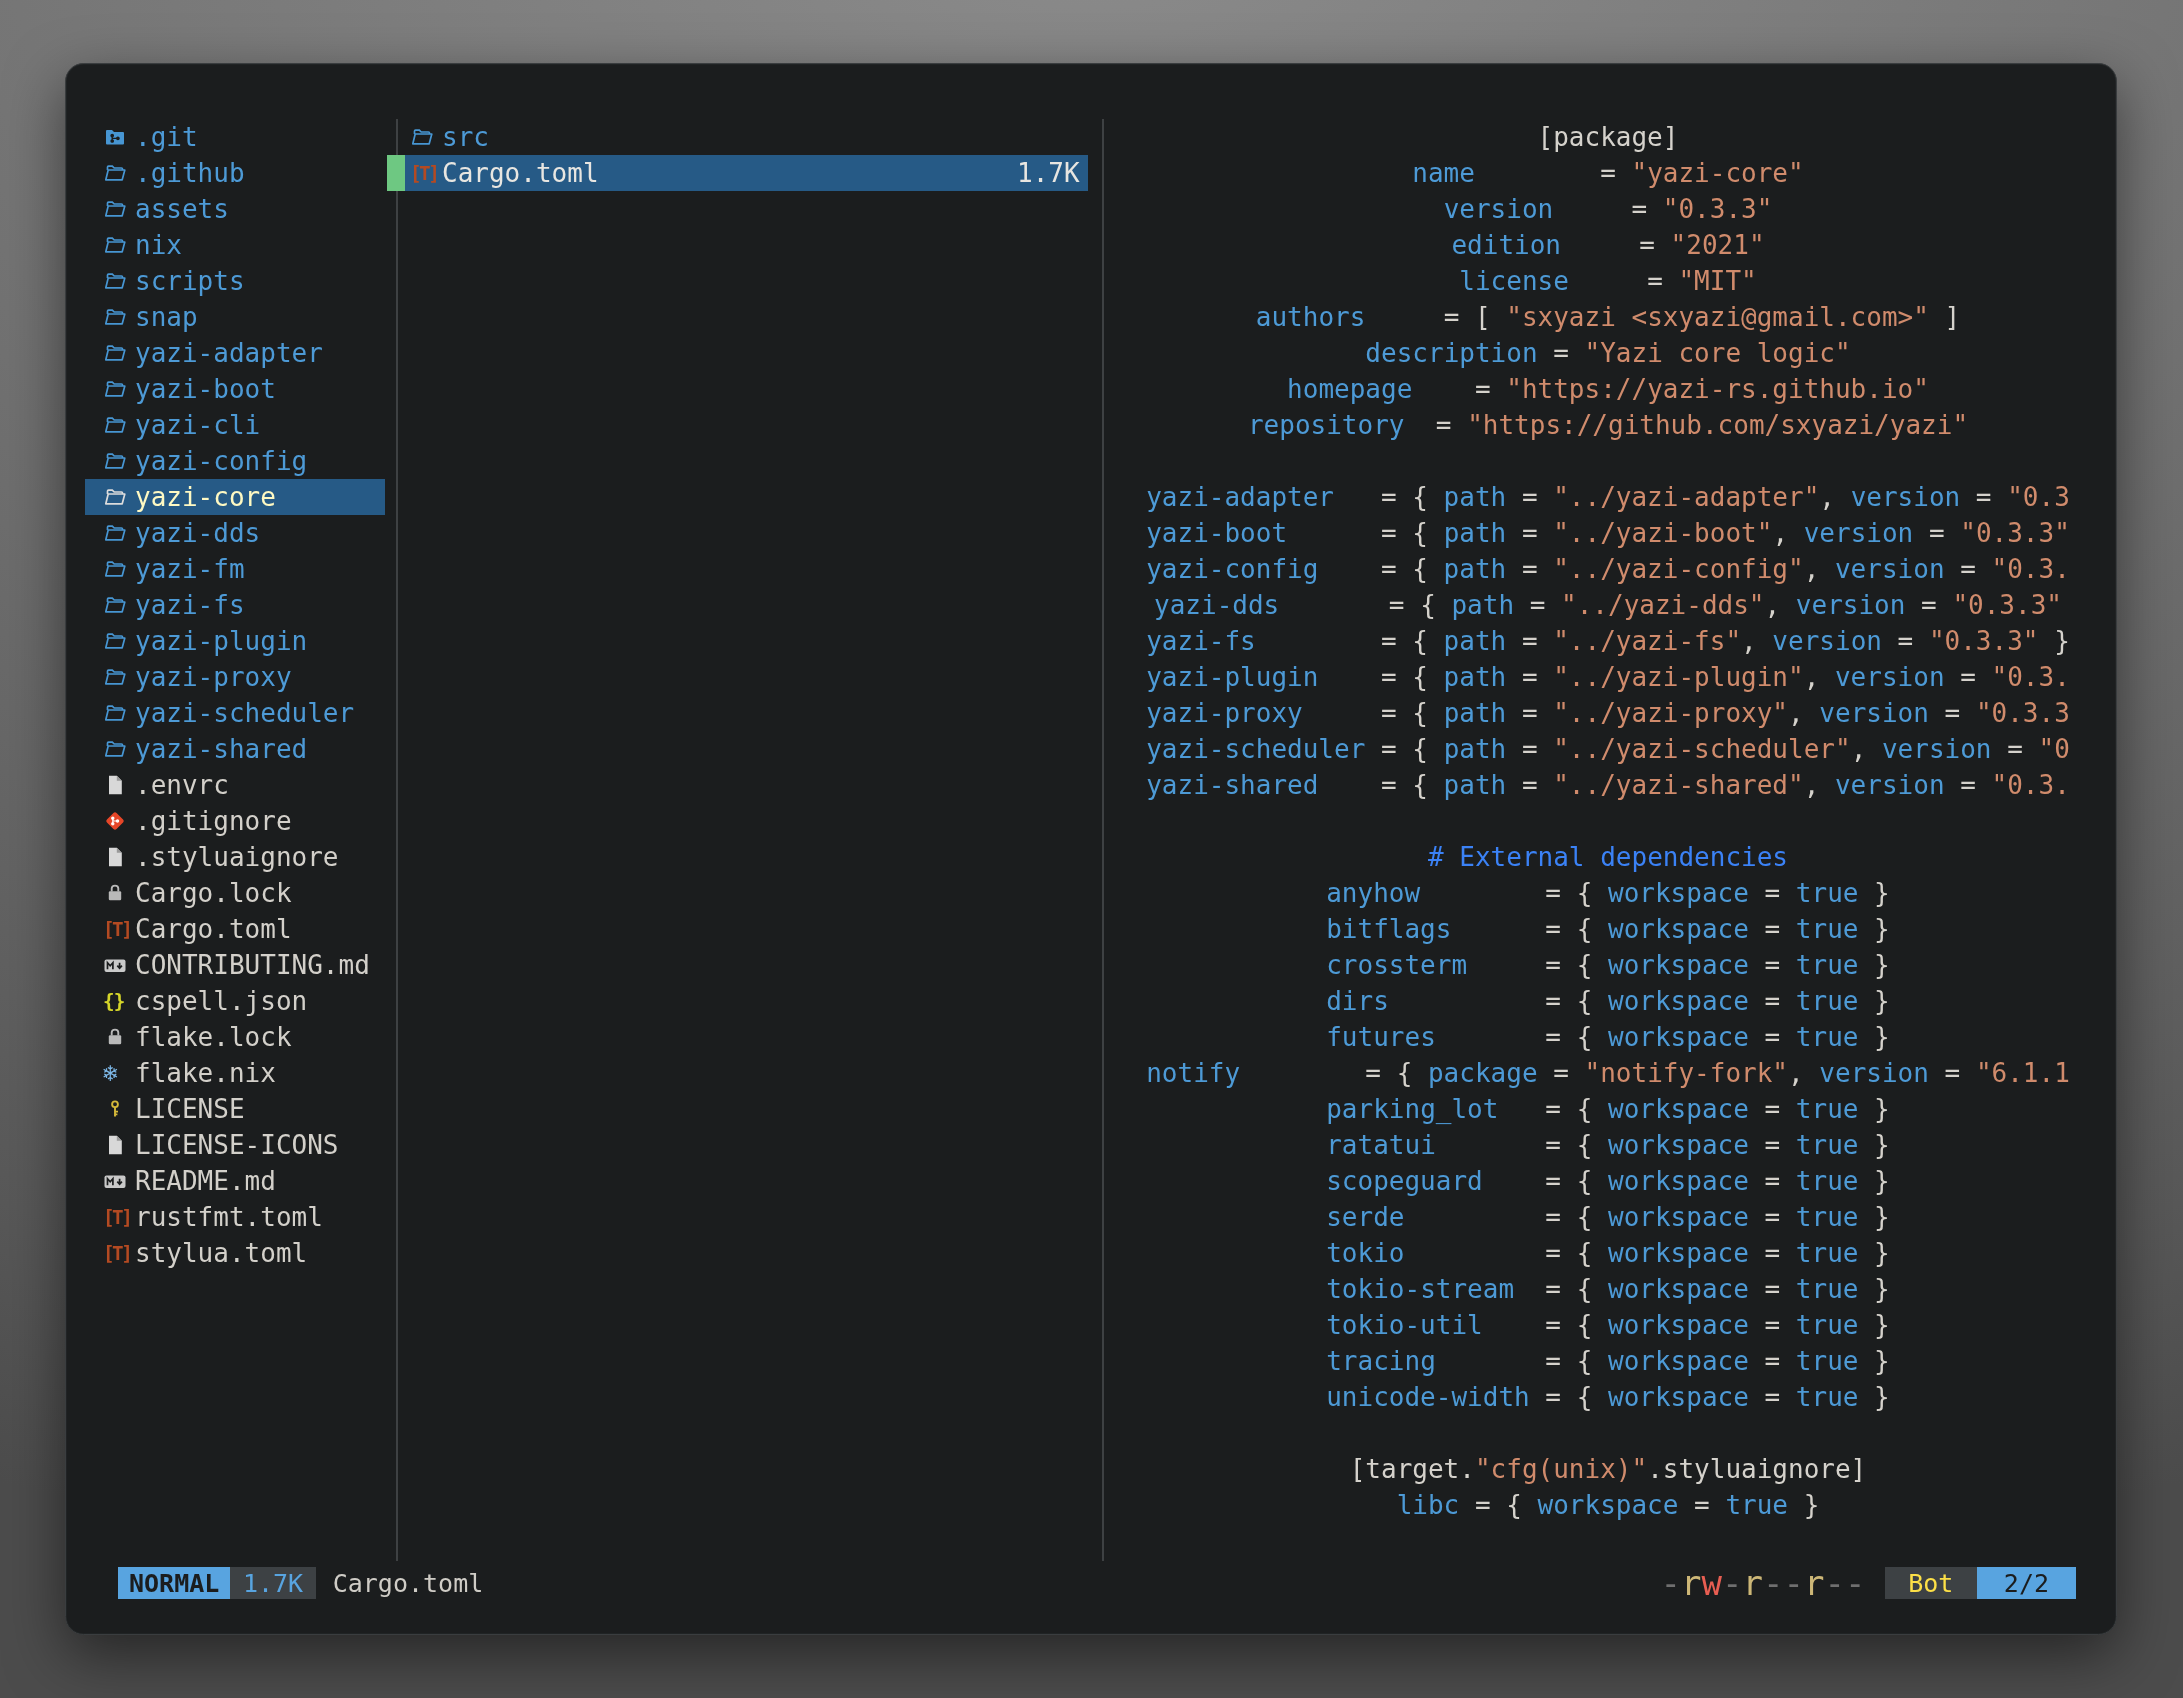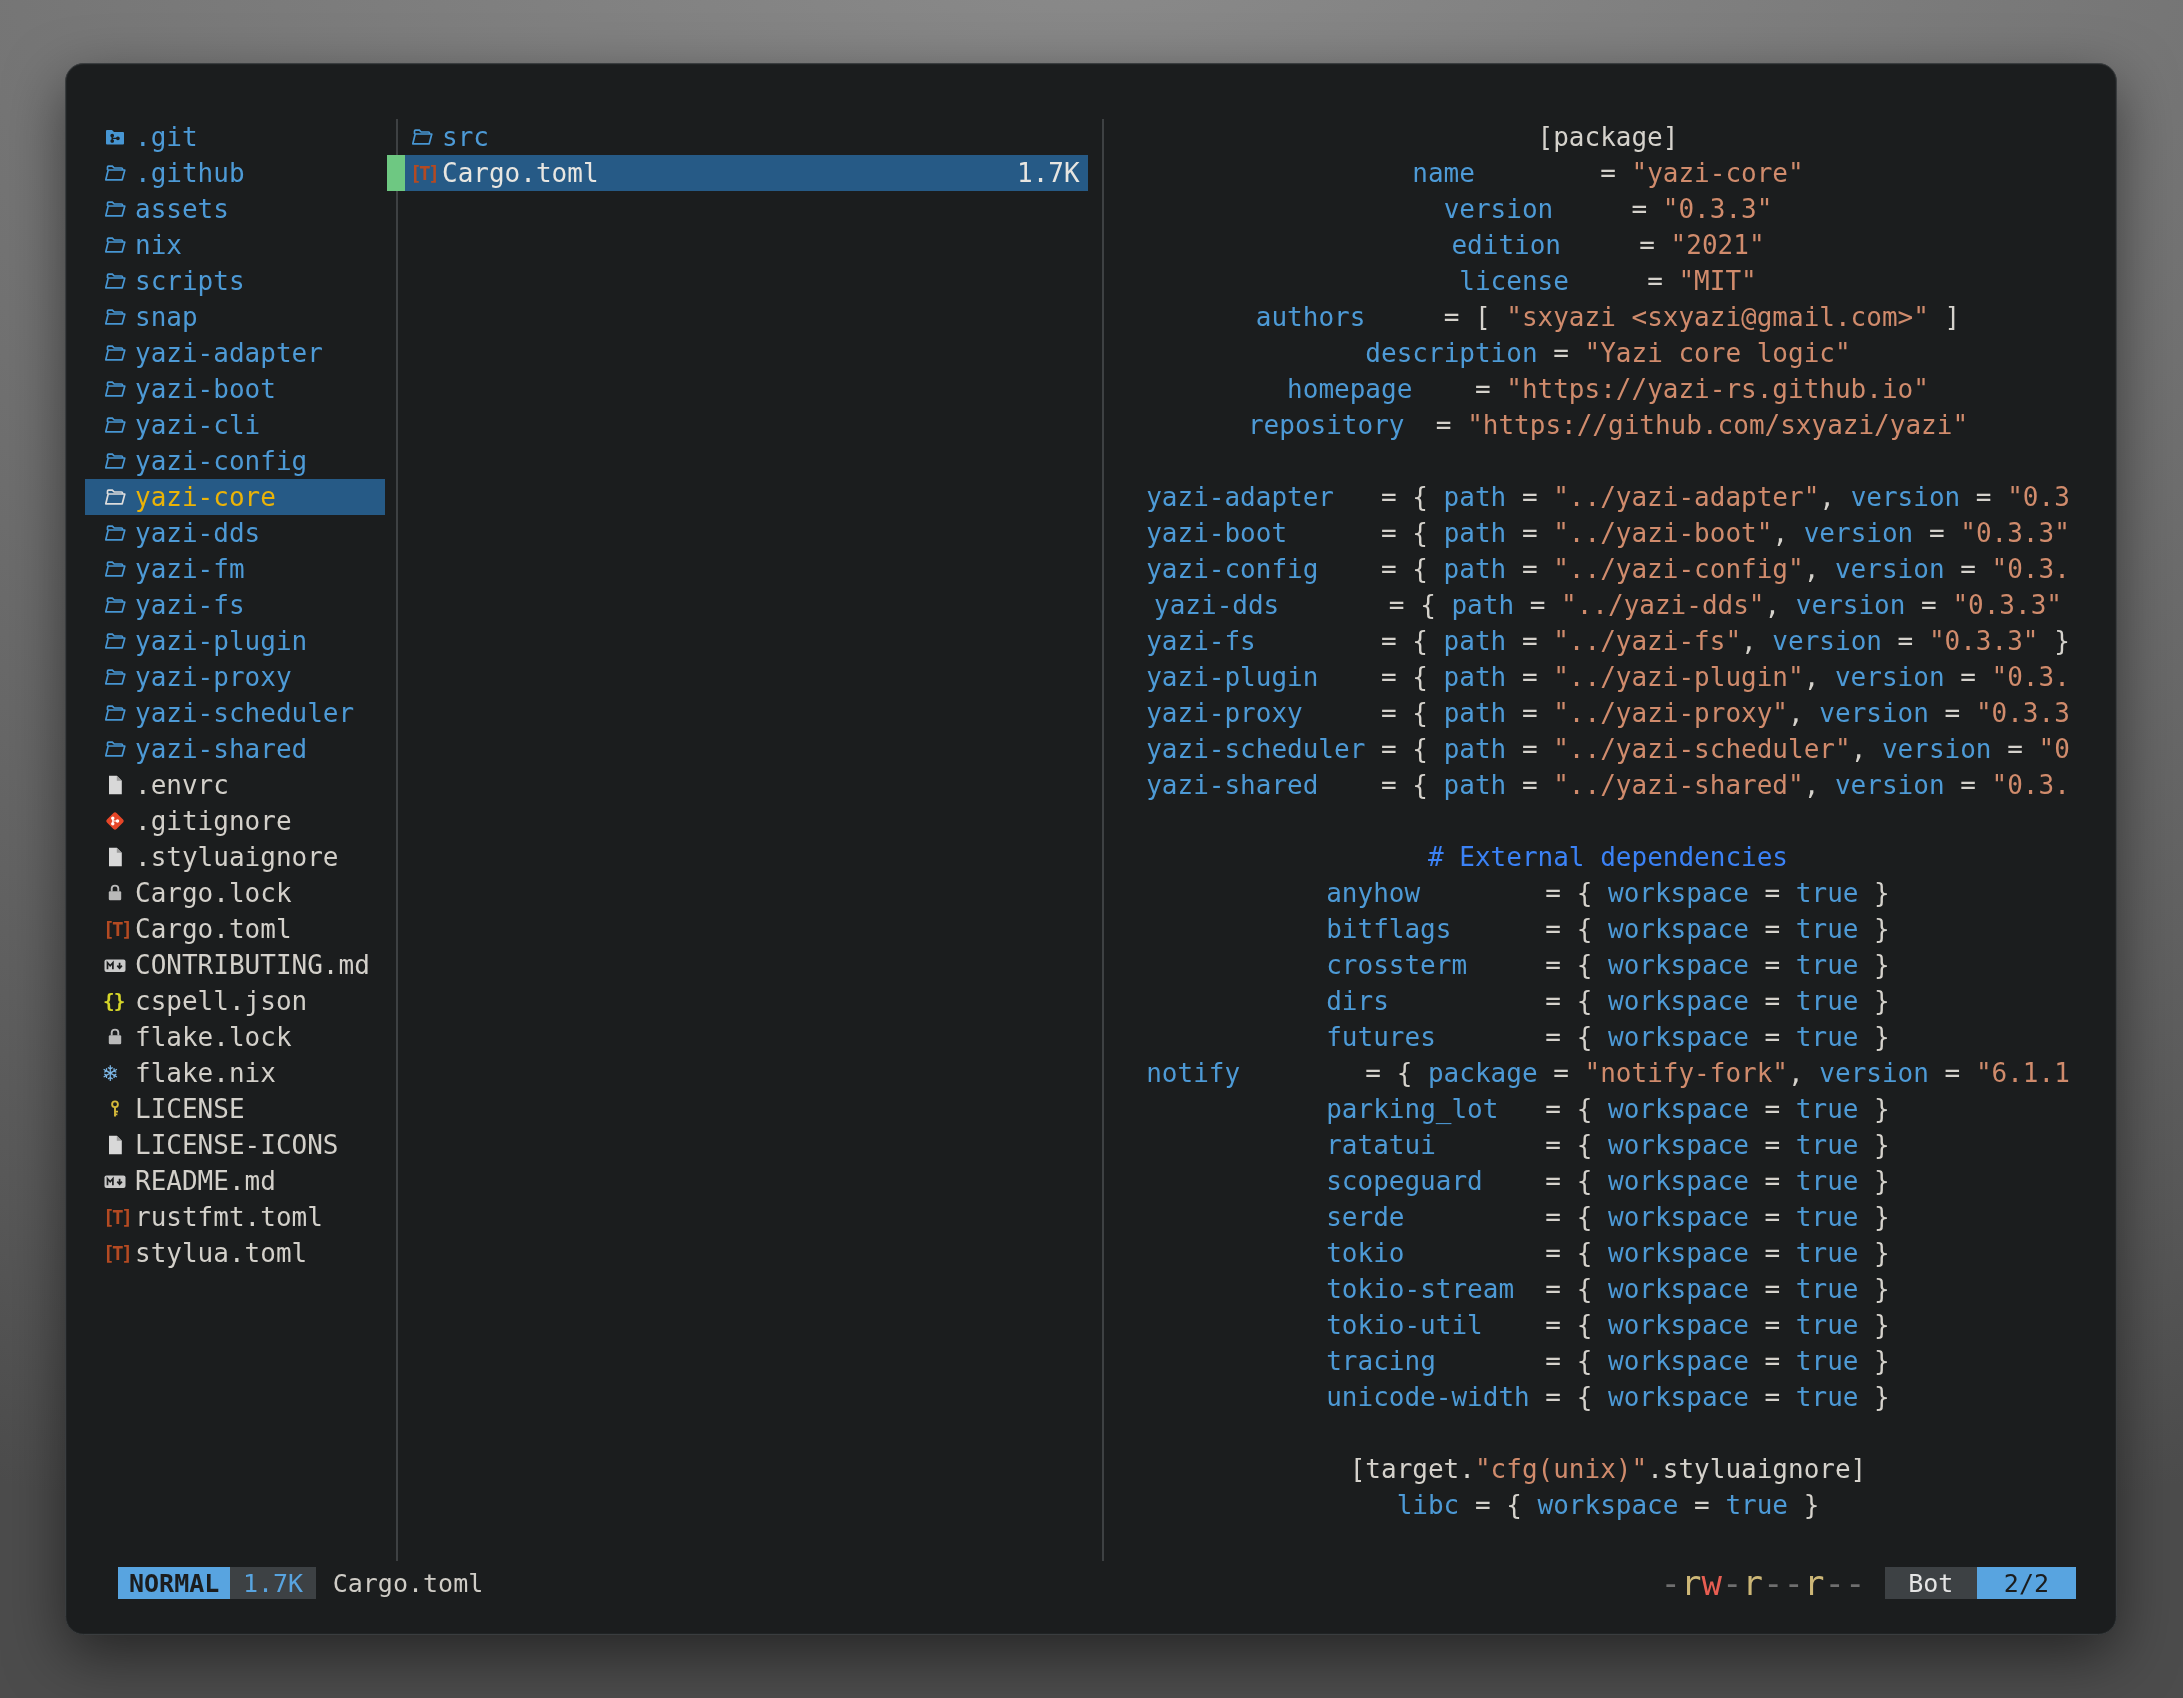--- a/index.html
+++ b/index.html
@@ -28,21 +28,21 @@
   }
   .row .ic{
     width:32px; height:36px; flex:0 0 32px; display:flex; align-items:center;
     color:#4796d3; position:relative;
   }
   .row .ic svg{ width:24px; height:24px; display:block; }
   .row .ic .tx{ font-family:"DejaVu Sans Mono",monospace; font-weight:bold; font-size:19.3px; letter-spacing:-2.5px; }
   .t-blue{ color:#4d9ad6; }
   .t-file{ color:#d3d0ca; }
   .row.sel{ background:#265a86; }
-  .sidebar .row.sel .lbl{ color:#eab308; }
+  .sidebar .row.sel .lbl{ color:#fef9c3; }
   .sidebar .row.sel .ic{ color:#dcdcdc; }
   .sidebar .row{ padding-left:18.5px; }
   .middle .row{ padding-left:5px; }
   .middle .row.sel .lbl, .middle .row.sel .size{ color:#e8e6e1; }
   .middle .row.sel .ic{ color:#dcdcdc; }
   .middle .size{ margin-left:auto; padding-right:8.4px; color:#d3d0ca; }
   .marker{ position:absolute; left:-17.6px; top:0; width:17.6px; height:36px; background:#6ec882; }
 
   
   .ic[data-name="file-icon"]{ color:#d8d8d8; }
@@ -59,21 +59,21 @@
     position:absolute; left:8px; right:40px; top:1503px; height:32px;
     display:flex; align-items:center; font-size:25px;padding-left:44px;
   }
   .chip{ height:32px; display:flex; align-items:center; }
   .chip-mode{ background:#58a4e0; color:#1b1d1e; font-weight:bold; padding:0 11px; }
   .chip-size{ background:#3d4144; color:#58a4e0; padding:0 12.6px; }
   .sb-filename{ margin-left:17px; color:#cfccc6; }
   .sb-right{ margin-left:auto; display:flex; align-items:center; }
   .perms{ font-size:34px; letter-spacing:0; margin-right:19.3px; }
   .p-dim{ color:#6f6f6f; } .p-yel{ color:#cdb777; } .p-red{ color:#e85e52; }
-  .chip-pos{ background:#3d4144; color:#e5e5e5; padding:0 23.5px; }
+  .chip-pos{ background:#3d4144; color:#fde047; padding:0 23.5px; }
   .chip-count{ background:#58a4e0; color:#1b1d1e; padding:0 27px; }
 </style>
 </head>
 <body>
 
 <div class="window" data-name="yazi-terminal-window">
   <div class="pane sidebar" data-name="parent-pane">
       <div class="row" data-name="sidebar-item-git"><span class="ic" data-name="git-folder-icon"><svg viewBox="0 0 24 24">
             <path d="M3 18.5 V6 Q3 5 4 5 H9 L11 7 H20 Q21 7 21 8 V18.5 Q21 19.5 20 19.5 H4 Q3 19.5 3 18.5Z" fill="currentColor"></path>
             <g stroke="#1b1d1e" stroke-width="1.3" fill="#1b1d1e">

